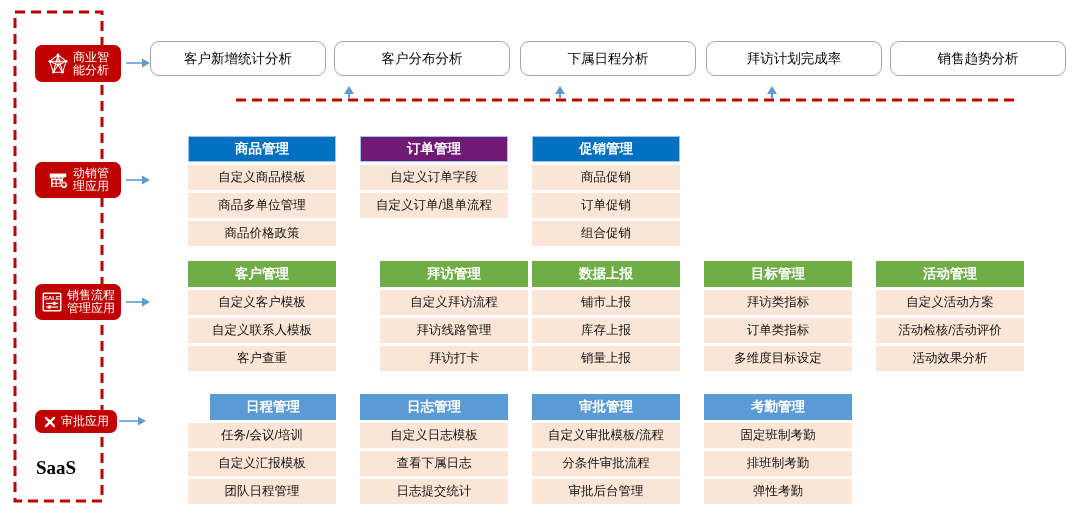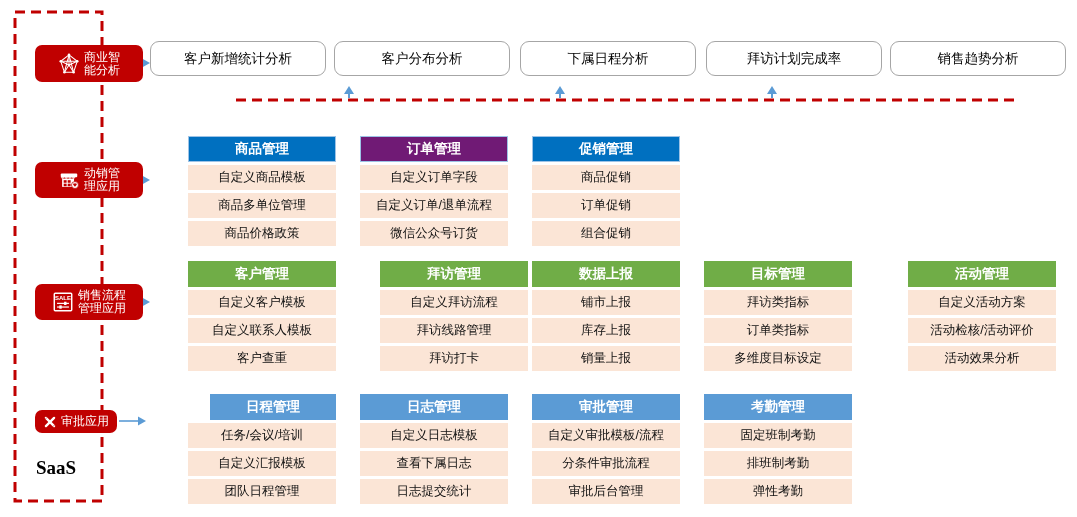--- a/index.html
+++ b/index.html
@@ -2,21 +2,21 @@
 <html><head>
 <meta charset="utf-8">
 <style>
   html,body{margin:0;padding:0;background:#fff;}
   .canvas{
     position:relative;width:1077px;height:517px;background:#fff;overflow:hidden;
     font-family:"Liberation Sans","DejaVu Sans",sans-serif;
   }
   .overlay{position:absolute;left:0;top:0;z-index:1;}
   .module{
-    position:absolute;left:35px;width:108px;background:#C00000;border-radius:7px;
+    position:absolute;left:35px;width:86px;background:#C00000;border-radius:7px;
     color:#fff;display:flex;align-items:center;justify-content:center;gap:4px;
     z-index:2;padding:2px 3px;box-sizing:border-box;
   }
   .module .lines{display:flex;flex-direction:column;line-height:13px;font-size:12px;white-space:nowrap;}
   .module .micon{display:flex;align-items:center;justify-content:center;flex:0 0 auto;}
   .bi-box{
     position:absolute;top:41px;width:176px;height:35px;border:1.4px solid #A6A6A6;
     border-radius:9px;background:#fff;display:flex;align-items:center;justify-content:center;
     font-size:13.5px;color:#000;z-index:2;box-sizing:border-box;white-space:nowrap;
   }
@@ -173,21 +173,20 @@
       <div class="column" style="left: 188px;">
         <div class="col-header" style="background: rgb(0, 112, 192); border: 1px solid rgb(157, 195, 230);">商品管理</div>
         <div class="col-cell">自定义商品模板</div>
         <div class="col-cell">商品多单位管理</div>
         <div class="col-cell">商品价格政策</div>
       </div>
       <div class="column" style="left: 360px;">
         <div class="col-header" style="background: #701a75; border: 1px solid rgb(157, 195, 230);">订单管理</div>
         <div class="col-cell">自定义订单字段</div>
         <div class="col-cell">自定义订单/退单流程</div>
-        <div class="col-cell">微信公众号订货</div>
       </div>
       <div class="column" style="left: 532px;">
         <div class="col-header" style="background: rgb(0, 112, 192); border: 1px solid rgb(157, 195, 230);">促销管理</div>
         <div class="col-cell">商品促销</div>
         <div class="col-cell">订单促销</div>
         <div class="col-cell">组合促销</div>
       </div>
     </div>
   <div class="section" style="top:261px;">
       <div class="column" style="left: 188px;">
@@ -207,21 +206,21 @@
         <div class="col-cell">铺市上报</div>
         <div class="col-cell">库存上报</div>
         <div class="col-cell">销量上报</div>
       </div>
       <div class="column" style="left: 704px;">
         <div class="col-header" style="background: rgb(112, 173, 71);">目标管理</div>
         <div class="col-cell">拜访类指标</div>
         <div class="col-cell">订单类指标</div>
         <div class="col-cell">多维度目标设定</div>
       </div>
-      <div class="column" style="left: 908px;">
+      <div class="column" style="left: 876px;">
         <div class="col-header" style="background: rgb(112, 173, 71);">活动管理</div>
         <div class="col-cell">自定义活动方案</div>
         <div class="col-cell">活动检核/活动评价</div>
         <div class="col-cell">活动效果分析</div>
       </div>
     </div>
   <div class="section" style="top:394px;">
       <div class="column" style="left: 188px;">
         <div class="col-header" style="background: rgb(91, 155, 213); margin-left: 22px;">日程管理</div>
         <div class="col-cell">任务/会议/培训</div>

